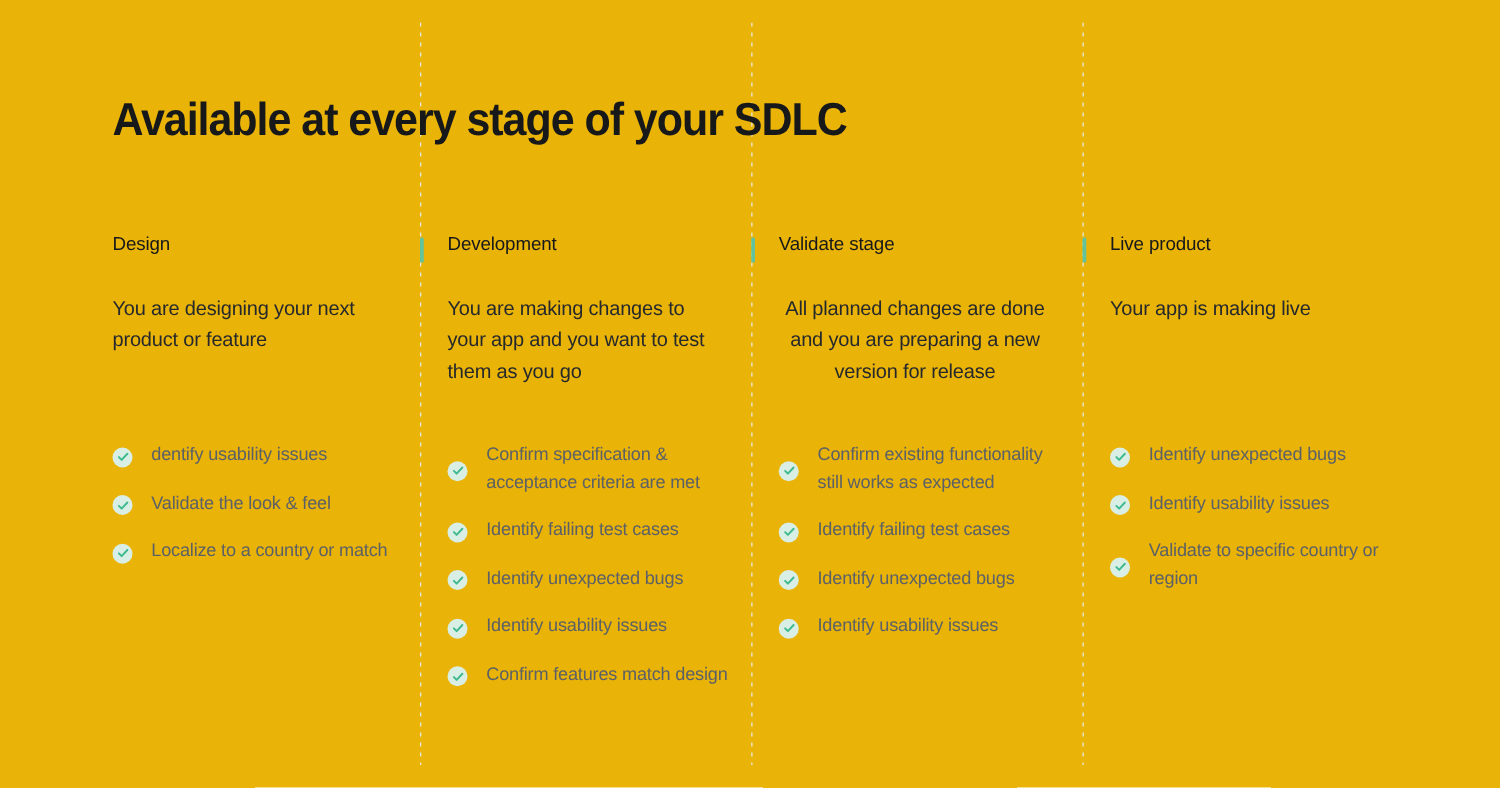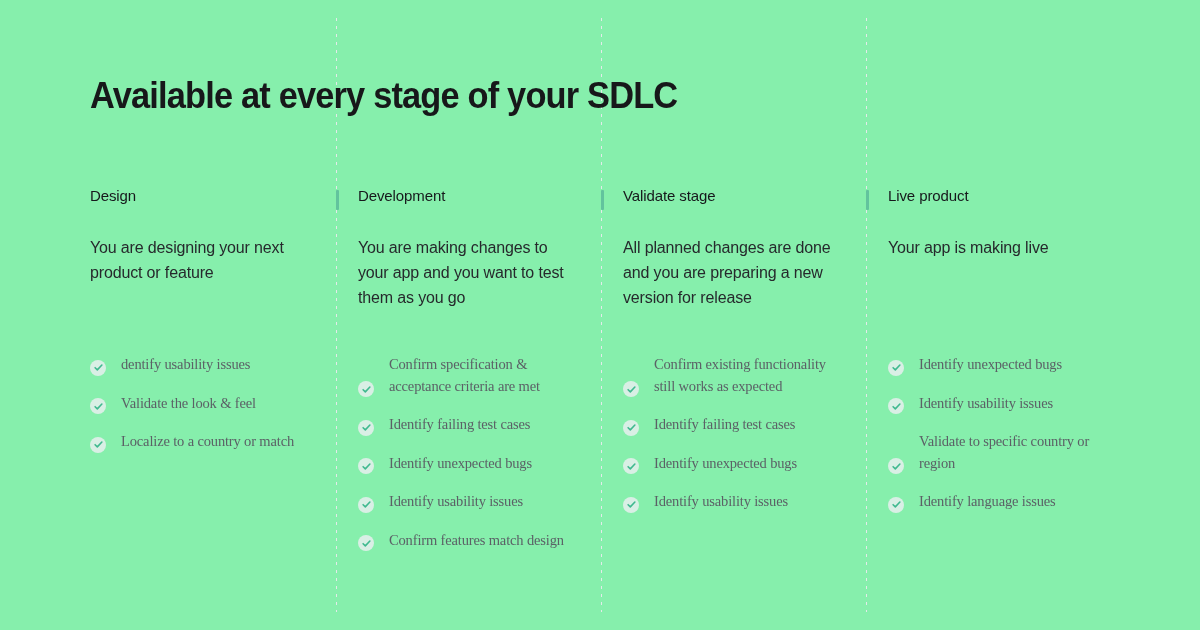--- a/index.html
+++ b/index.html
@@ -9,21 +9,21 @@
     height: 630px;
     background: #ffffff;
     font-family: "Liberation Sans", "DejaVu Sans", sans-serif;
     -webkit-font-smoothing: antialiased;
   }
 
   #board {
     position: relative;
     width: 1200px;
     height: 630px;
-    background: #86efac;
+    background: #eab308;
     overflow: hidden;
   }
 
   
   .divider {
     position: absolute;
     top: 18px;
     width: 1px;
     height: 594px;
     background-image: linear-gradient(
@@ -101,42 +101,41 @@
 
   .col-desc {
     margin-top: 29px;
     font-size: 16px;
     line-height: 25px;
     color: #26292c;
     letter-spacing: -0.15px;
     max-width: 216px;
   }
   .col.c2 .col-desc { max-width: 224px; }
-  .col.c3 .col-desc { max-width: 218px; }
+  .col.c3 .col-desc { max-width: 218px; text-align: center; }
   .col.c4 .col-desc { max-width: 226px; }
 
   
   .feature-list {
     list-style: none;
     margin-top: 0;
     padding: 0;
     position: absolute;
     top: 168px;
     left: 0;
   }
   .col.c2 .feature-list,
   .col.c3 .feature-list,
   .col.c4 .feature-list { left: 22px; }
 
   .feature-item {
     display: flex;
-    align-items: flex-end;
+    align-items: center;
     margin-bottom: 17px;
     max-width: 225px;
-    font-family: Liberation Serif, serif;
   }
   .col.c4 .feature-item { max-width: 228px; }
 
   .check-icon {
     flex: 0 0 auto;
     width: 16px;
     height: 16px;
     margin-top: 2px;
     margin-right: 15px;
     border-radius: 50%;
@@ -316,26 +315,18 @@
             <span class="feature-text">Identify usability issues</span>
           </li>
           <li class="feature-item">
             <span class="check-icon">
               <svg width="11" height="11" viewBox="0 0 12 12">
                   <path d="M2.3 6.2 L4.7 8.6 L9.7 3.3" fill="none" stroke="#3fb98f" stroke-width="1.7" stroke-linecap="round" stroke-linejoin="round"></path>
                 </svg>
             </span>
             <span class="feature-text">Validate to specific country or region</span>
           </li>
-          <li class="feature-item">
-            <span class="check-icon">
-              <svg width="11" height="11" viewBox="0 0 12 12">
-                  <path d="M2.3 6.2 L4.7 8.6 L9.7 3.3" fill="none" stroke="#3fb98f" stroke-width="1.7" stroke-linecap="round" stroke-linejoin="round"></path>
-                </svg>
-            </span>
-            <span class="feature-text">Identify language issues</span>
-          </li>
         </ul>
       </div>
     </div>
 
   </div>
 </div>
 
 </body></html>

